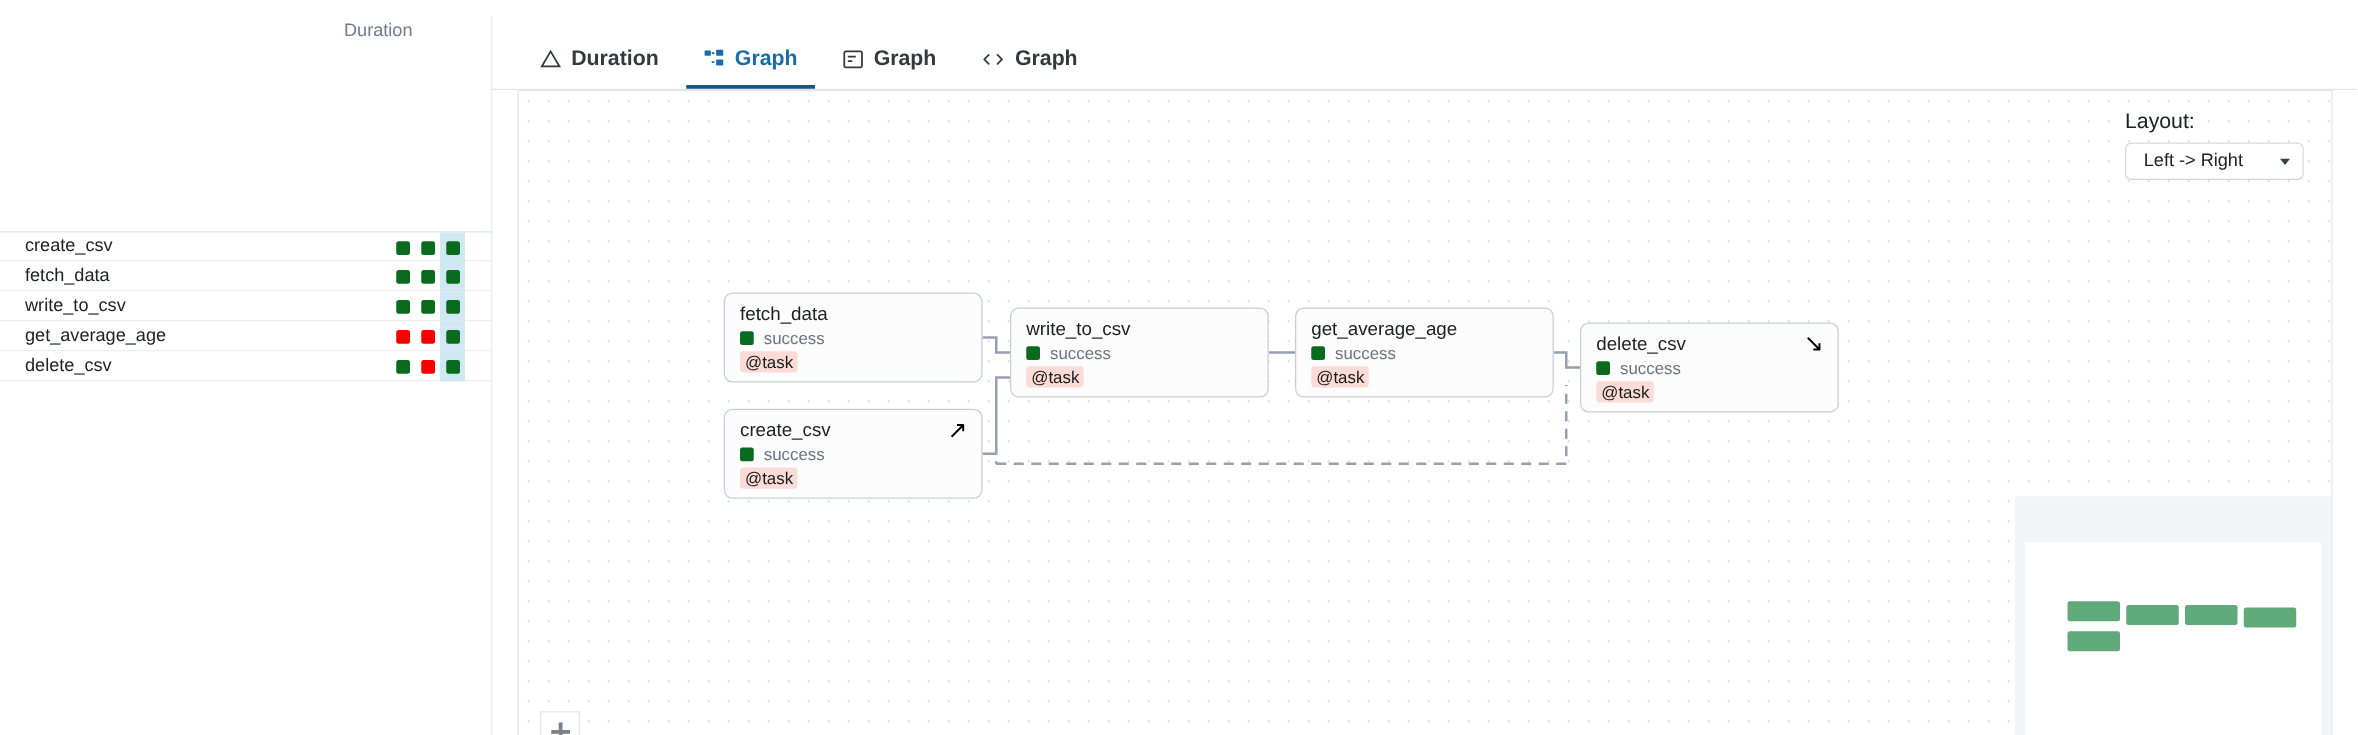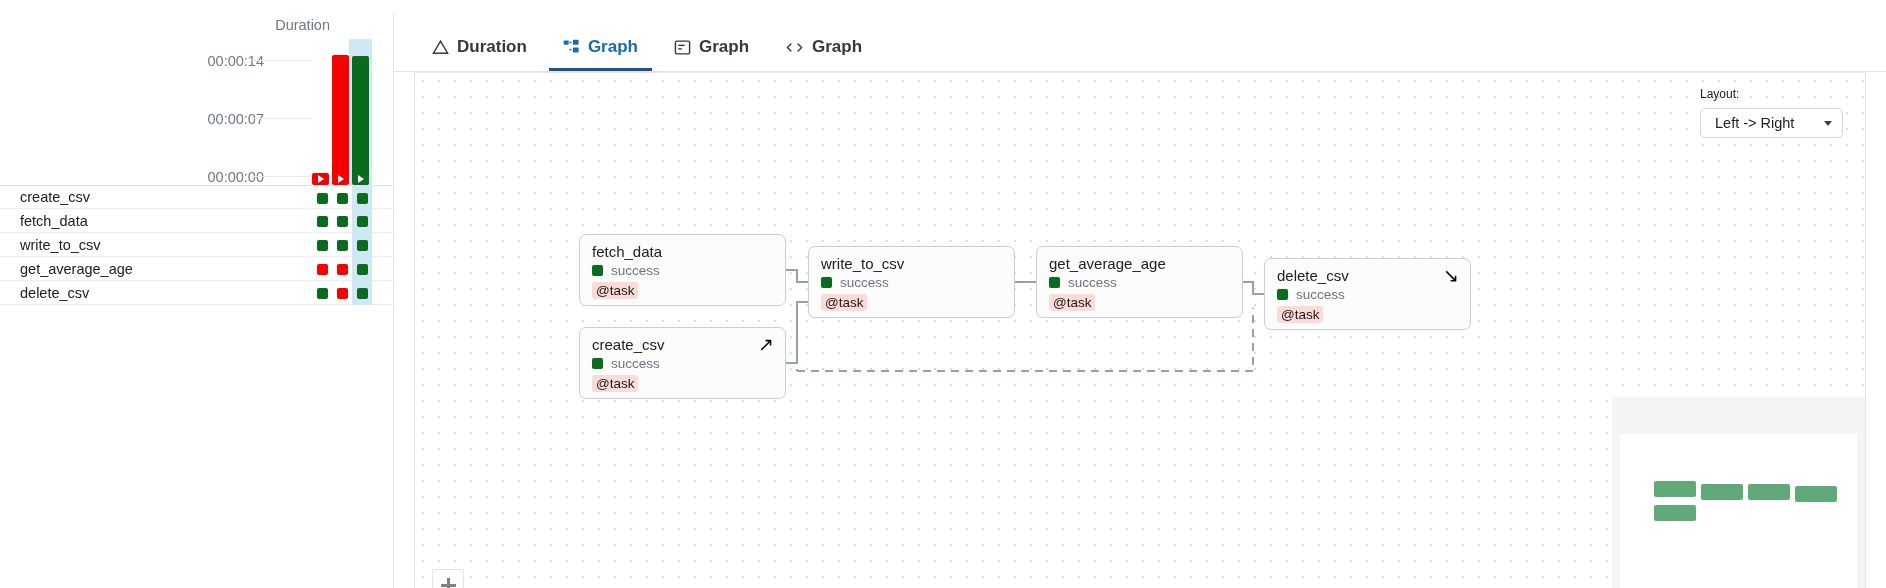--- a/index.html
+++ b/index.html
@@ -201,21 +201,21 @@
 
   
   .layout-ctl {
     position: absolute;
     right: 22px;
     top: 14px;
     text-align: left;
     z-index: 6;
   }
   .layout-label {
-    font-size: 12px;
+    font-size: 17px;
     color: #202124;
     margin-bottom: 7px;
   }
   .layout-select {
     width: 143px;
     height: 30px;
     border: 1px solid #d3d7dd;
     border-radius: 5px;
     background: #ffffff;
     display: flex;
@@ -333,46 +333,20 @@
 </style>
 </head>
 <body>
 
 <div id="app">
 
   <div id="left-panel">
 
     <div class="duration-header">Duration</div>
 
-    <div class="mini-chart">
-      <div class="axis-label" style="top:14px">00:00:14</div>
-      <div class="axis-label" style="top:72px">00:00:07</div>
-      <div class="axis-label" style="top:130px">00:00:00</div>
-      <div class="gridline" style="top:21px"></div>
-      <div class="gridline" style="top:79px"></div>
-      <div class="gridline" style="top:137px"></div>
-      <div class="bars-area" id="bars-area">
-          <div class="bar-col" style="left: 0px;">
-            <div class="bar" style="height: 12px; background: rgb(246, 0, 0);">
-              <div class="play"></div>
-            </div>
-          </div>
-          <div class="bar-col" style="left: 20px;">
-            <div class="bar" style="height: 130px; background: rgb(246, 0, 0);">
-              <div class="play"></div>
-            </div>
-          </div>
-          <div class="run-highlight" style="left: 37px; height: 146px;"></div>
-          <div class="bar-col" style="left: 40px;">
-            <div class="bar" style="height: 129px; background: rgb(10, 107, 30);">
-              <div class="play"></div>
-            </div>
-          </div>
-        </div>
-    </div>
 
     <div class="task-list" id="task-list">
         <div class="task-row">
           <div class="task-name">create_csv</div>
           <div class="status-cells">
             <div class="status-cell">
               <div class="status-sq sq-success"></div>
             </div>
             <div class="status-cell">
               <div class="status-sq sq-success"></div>

